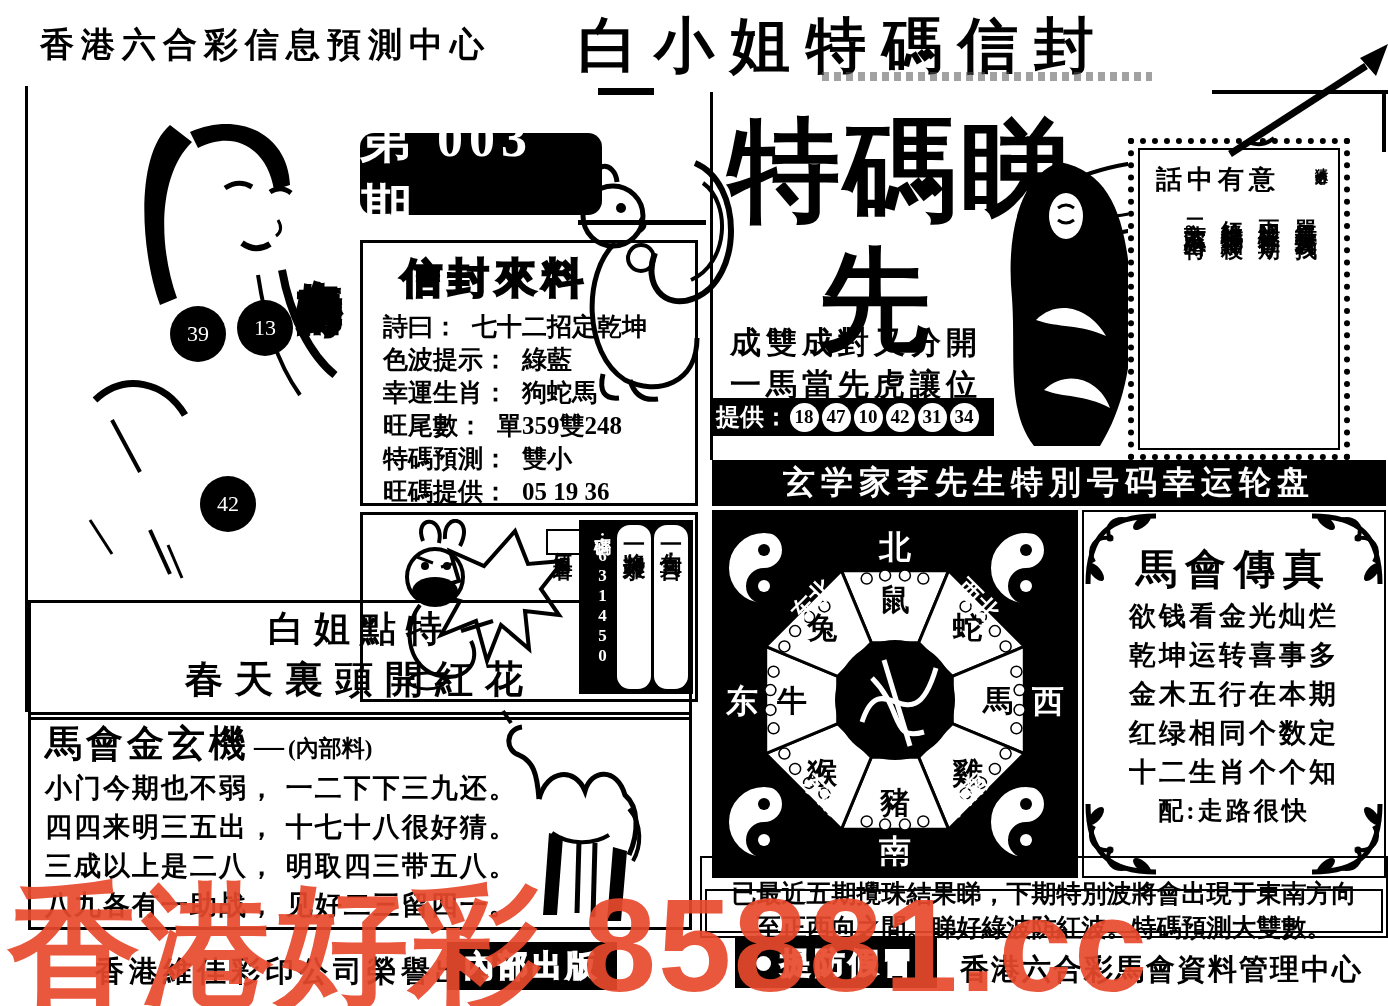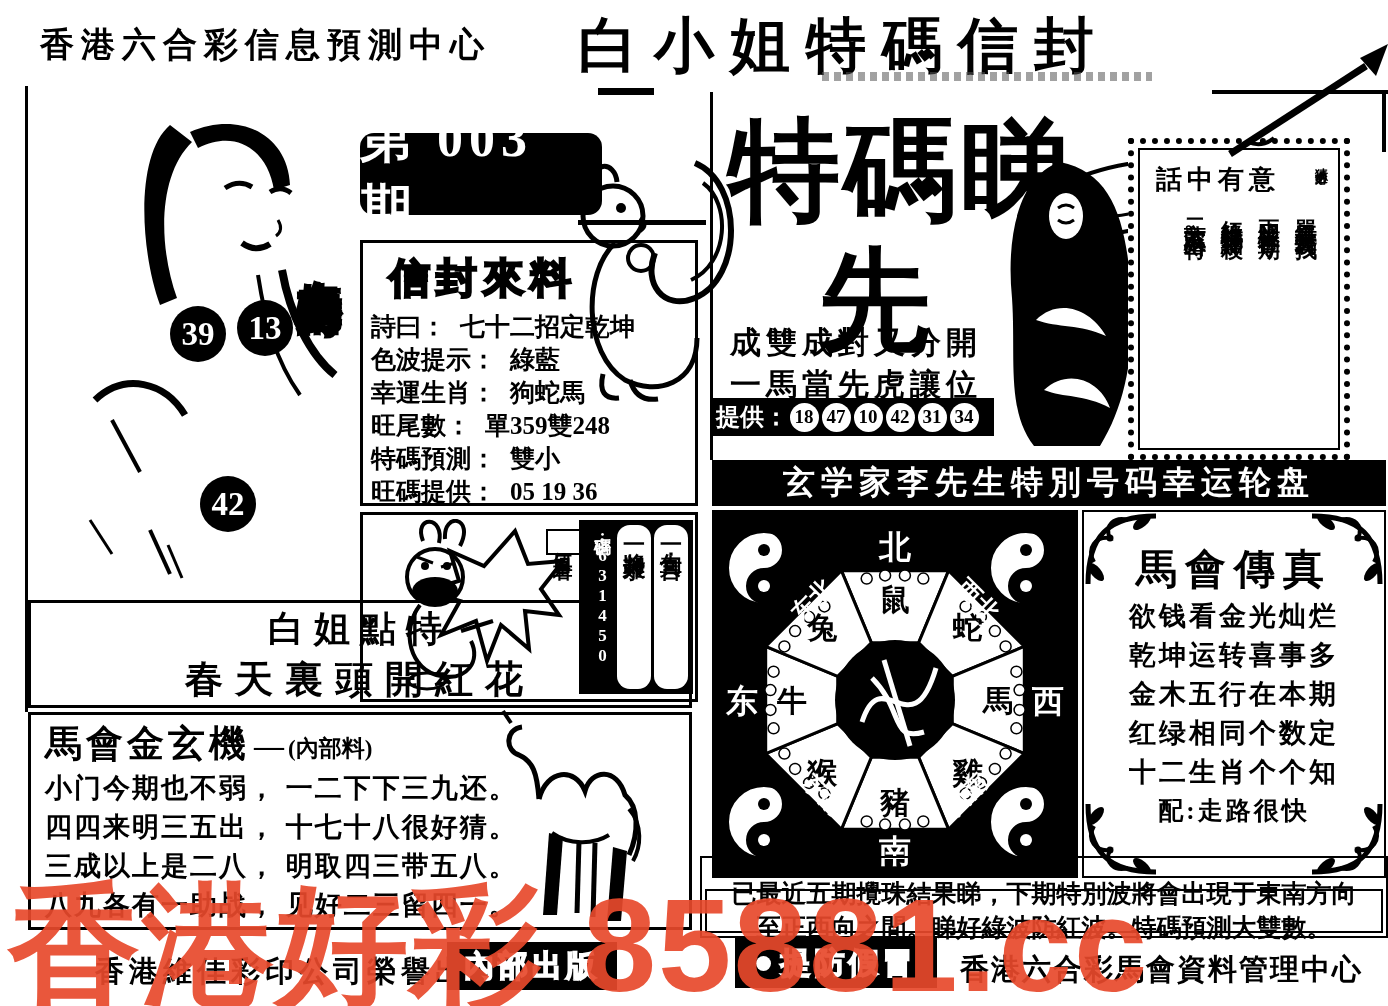--- a/index.html
+++ b/index.html
@@ -14,29 +14,29 @@
   .vert{writing-mode:vertical-rl;text-orientation:upright;}
   
   .org-title{left:40px;top:22px;font-size:34px;letter-spacing:7px;}
   .main-title{left:578px;top:6px;font-size:60px;letter-spacing:16px;white-space:nowrap;}
   .fineprint{left:822px;top:72px;width:330px;height:9px;opacity:.55;
      background:repeating-linear-gradient(90deg,#555 0 7px,transparent 7px 12px);}
   .dash1{left:598px;top:88px;width:56px;height:7px;}
   .line2{left:578px;top:220px;width:128px;height:5px;}
   
   .badge{width:56px;height:56px;border-radius:50%;background:#000;color:#fff;
-         display:flex;align-items:center;justify-content:center;font-size:33px;font-weight:bold;}
+         display:flex;align-items:center;justify-content:center;font-size:22px;font-weight:normal;}
   .left-vtitle{left:290px;top:246px;height:360px;font-size:44px;letter-spacing:2px;}
   
   .issue{left:360px;top:133px;width:242px;height:82px;background:#000;color:#fff;
          border-radius:14px;display:flex;align-items:center;justify-content:center;
          font-size:52px;font-weight:bold;letter-spacing:6px;}
   
   .env{left:360px;top:240px;width:338px;height:266px;border:3px solid #000;box-sizing:border-box;
-       padding:6px 8px;}
+       padding:6px 20px;}
   .env-title{font-size:41px;font-weight:bold;letter-spacing:6px;margin:2px 0 4px 18px;}
   .env-line{font-size:25px;font-weight:bold;line-height:33px;white-space:nowrap;}
   .env-line .lv{margin-left:14px;}
   
   .rab{left:360px;top:512px;width:338px;height:190px;border:3px solid #000;box-sizing:border-box;}
   .duty{left:183px;top:14px;font-size:20px;font-weight:bold;border:2px solid #000;
         padding:5px 2px;letter-spacing:3px;background:#fff;}
   .codepanel{left:216px;top:5px;width:114px;height:174px;background:#000;
         display:block;writing-mode:vertical-rl;padding:2px 2px;box-sizing:border-box;}
   .capsule{background:#fff;color:#000;border-radius:13px;margin:3px 3px;padding:8px 2px;
@@ -151,21 +151,21 @@
   <div class="abs env">
     <div class="env-title outline-w">信封來料</div>
     <div class="env-line"><span>詩曰：</span><span class="lv">七十二招定乾坤</span></div>
     <div class="env-line"><span>色波提示：</span><span class="lv">綠藍</span></div>
     <div class="env-line"><span>幸運生肖：</span><span class="lv">狗蛇馬</span></div>
     <div class="env-line"><span>旺尾數：</span><span class="lv">單359雙248</span></div>
     <div class="env-line"><span>特碼預測：</span><span class="lv">雙小</span></div>
     <div class="env-line"><span>旺碼提供：</span><span class="lv">05 19 36</span></div>
   </div>
 
-  <div class="abs" style="left:28px;top:600px;width:664px;height:108px;border:3px solid #000;box-sizing:border-box;text-align:center;">
+  <div class="abs" style="left:28px;top:600px;width:664px;height:120px;border:3px solid #000;box-sizing:border-box;text-align:center;">
     <div class="b" style="font-size:36px;letter-spacing:10px;margin-top:2px;">白姐點特</div>
     <div class="b" style="font-size:38px;letter-spacing:12px;">春天裏頭開紅花</div>
   </div>
 
   <div class="abs rab">
     <svg class="abs" style="left:2px;top:4px;" width="200" height="178" viewBox="0 0 200 178">
       <polygon points="150,12 163,45 198,42 176,70 194,96 160,92 164,130 136,106 122,142 111,102 76,116 95,82 60,72 94,62 85,32 119,47" stroke="#000" stroke-width="4" fill="none"></polygon>
       <path d="M58,22 C48,-4 80,-4 74,24" stroke="#000" stroke-width="4" fill="none"></path>
       <path d="M80,20 C78,-8 110,-2 95,27" stroke="#000" stroke-width="4" fill="none"></path>
       <circle cx="70" cy="58" r="28" stroke="#000" stroke-width="4" fill="none"></circle>

